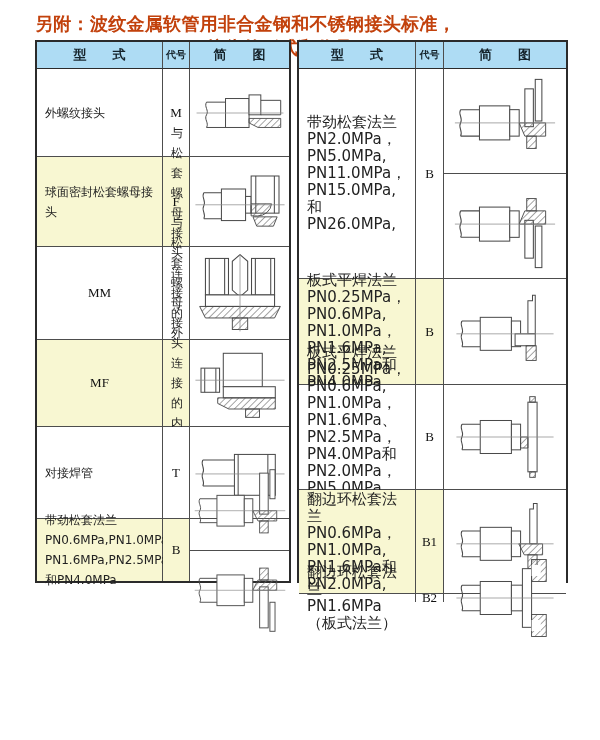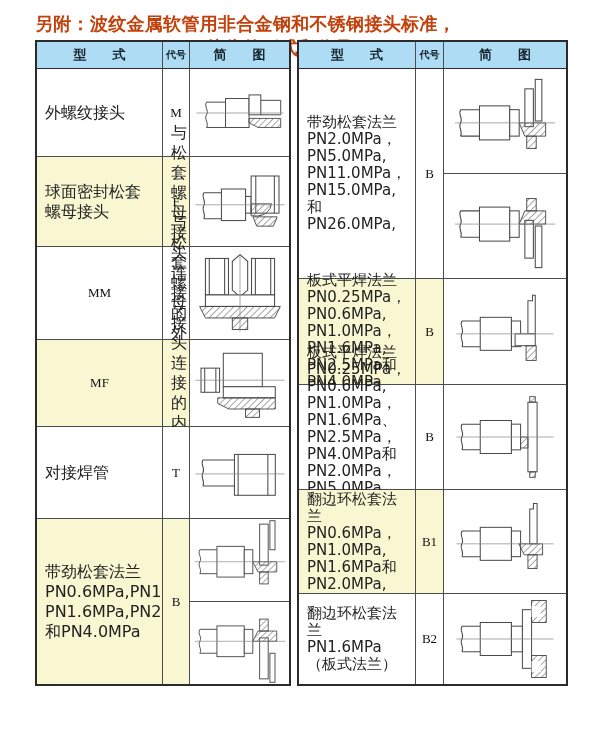--- a/index.html
+++ b/index.html
@@ -7,41 +7,41 @@
     width:600px;height:740px;position:relative;background:#ffffff;
     font-family:"Liberation Serif","DejaVu Serif",serif;color:#1f1f1f;
     overflow:hidden;
   }
   .page-title{
     position:absolute;left:35px;top:12px;width:540px;
     font-family:"DejaVu Sans","Liberation Sans",sans-serif;
     font-weight:bold;font-size:18px;letter-spacing:.3px;color:#c2410c;
   }
   .tbl{
-    position:absolute;top:40px;height:646px;box-sizing:border-box;
+    position:absolute;top:40px;height:543px;box-sizing:border-box;
     border:2px solid #2b2b2b;display:grid;background:#fff;
   }
   .tbl-left{left:35px;width:256px;grid-template-columns:126px 27px 1fr;
     grid-template-rows:27px 88px 90px 93px 87px 92px auto;}
   .tbl-right{left:297px;width:271px;grid-template-columns:117px 28px 1fr;
     grid-template-rows:27px 210px 106px 105px 104px auto;}
   .cell{box-sizing:border-box;border-right:1px solid #4d4d4d;border-bottom:1px solid #4d4d4d;
     display:flex;align-items:center;background:#fff;min-width:0;min-height:0;}
   .lastcol{border-right:none;}
   .lastrow{border-bottom:none;}
   .hdr{
     background:#aedcf4;justify-content:center;
     font-family:"DejaVu Sans","Liberation Sans",sans-serif;
     font-weight:bold;font-size:13px;color:#15232b;border-bottom:1px solid #2b2b2b;
   }
   .hdr-code{font-size:10px;}
   .cell-type{
     padding:4px 6px 4px 8px;white-space:pre-line;
     font-family:"DejaVu Sans","Liberation Sans",sans-serif;
-    font-size:16px;line-height:20px;color:#222;
+    font-size:12px;line-height:20px;color:#222;
   }
   .tbl-right .cell-type{font-size:15px;line-height:17px;}
   .cell-code{justify-content:center;font-size:13px;color:#111;}
   .cell-diagram{justify-content:center;background:#fff;}
   .cell-diagram.split{flex-direction:column;align-items:stretch;padding:0;}
   .cell-diagram.split .sub{flex:1;display:flex;align-items:center;justify-content:center;}
   .cell-diagram.split .sub:first-child{border-bottom:1px solid #4d4d4d;}
   .hl{background:#f8f7d2;}
   svg.dwg{display:block;}
   .ln{fill:none;stroke:#4a4a4a;stroke-width:1.1;}

